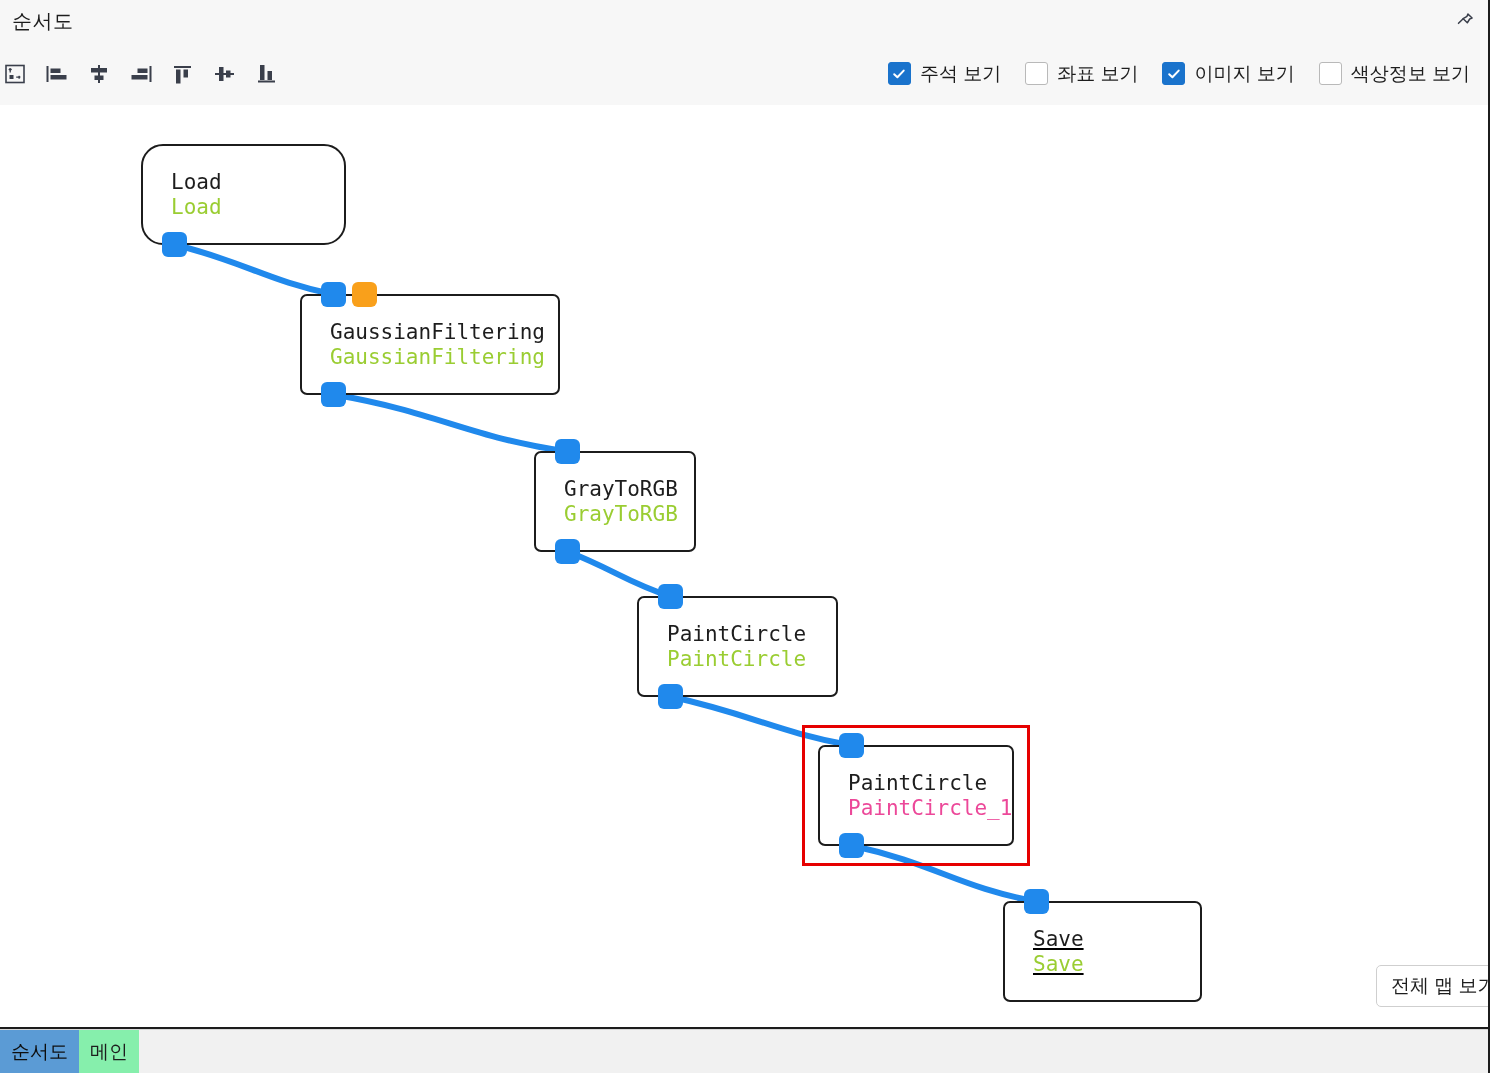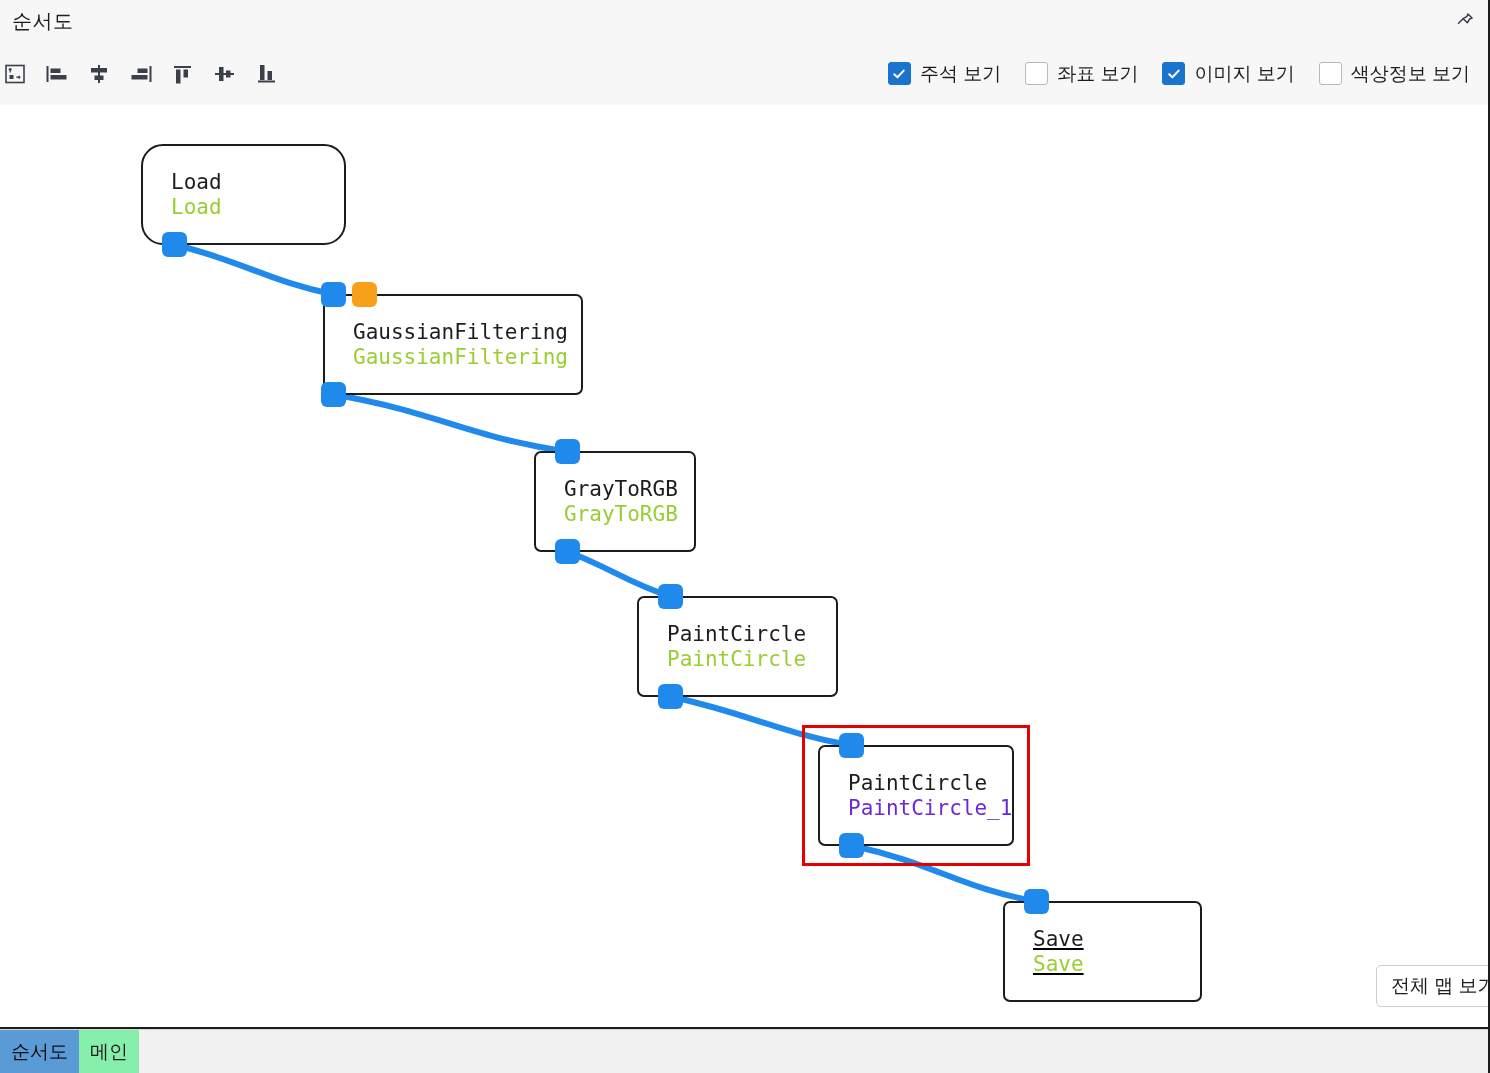--- a/index.html
+++ b/index.html
@@ -333,21 +333,21 @@
         <path d="M 670.5 591.5 C 751.95 609.5, 775.48 626.5, 851.5 640.5" fill="none" stroke="#2089ec" stroke-width="6" stroke-linecap="round"></path>
         <path d="M 851.5 740.5 C 934.75 758.5, 958.8 782.5, 1036.5 796.5" fill="none" stroke="#2089ec" stroke-width="6" stroke-linecap="round"></path>
       </svg>
 
     <button class="map-btn" id="mapBtn" style="left: 1376px; top: 860px;">전체 맵 보기</button>
   <div class="node" style="left: 141px; top: 39px; width: 205px; height: 101px; border-color: rgb(28, 28, 28); border-radius: 22px;">
         <div class="n-title">Load</div>
         <div class="n-sub" style="color: rgb(154, 205, 50);">Load</div>
       </div>
       <div class="port" style="left: 162px; top: 127px; background: rgb(32, 137, 236);"></div>
-      <div class="node" style="left: 300px; top: 189px; width: 260px; height: 101px; border-color: rgb(28, 28, 28); margin-left: 23px;">
+      <div class="node" style="left: 300px; top: 189px; width: 260px; height: 101px; border-color: rgb(28, 28, 28);">
         <div class="n-title">GaussianFiltering</div>
         <div class="n-sub" style="color: rgb(154, 205, 50);">GaussianFiltering</div>
       </div>
       <div class="port" style="left: 321px; top: 177px; background: rgb(32, 137, 236);"></div>
       <div class="port orange" style="left: 352px; top: 177px; background: rgb(249, 160, 27);"></div>
       <div class="port" style="left: 321px; top: 277px; background: rgb(32, 137, 236);"></div>
       <div class="node" style="left: 534px; top: 346px; width: 162px; height: 101px; border-color: rgb(28, 28, 28);">
         <div class="n-title">GrayToRGB</div>
         <div class="n-sub" style="color: rgb(154, 205, 50);">GrayToRGB</div>
       </div>
@@ -355,21 +355,21 @@
       <div class="port" style="left: 555px; top: 434px; background: rgb(32, 137, 236);"></div>
       <div class="node" style="left: 637px; top: 491px; width: 201px; height: 101px; border-color: rgb(28, 28, 28);">
         <div class="n-title">PaintCircle</div>
         <div class="n-sub" style="color: rgb(154, 205, 50);">PaintCircle</div>
       </div>
       <div class="port" style="left: 658px; top: 479px; background: rgb(32, 137, 236);"></div>
       <div class="port" style="left: 658px; top: 579px; background: rgb(32, 137, 236);"></div>
       <div class="sel-box" style="left: 802px; top: 620px; width: 228px; height: 141px; border-color: rgb(230, 0, 0);"></div>
       <div class="node" style="left: 818px; top: 640px; width: 196px; height: 101px; border-color: rgb(28, 28, 28);">
         <div class="n-title">PaintCircle</div>
-        <div class="n-sub" style="color: #6d28d9;">PaintCircle_1</div>
+        <div class="n-sub" style="color: #ec4899;">PaintCircle_1</div>
       </div>
       <div class="port" style="left: 839px; top: 628px; background: rgb(32, 137, 236);"></div>
       <div class="port" style="left: 839px; top: 728px; background: rgb(32, 137, 236);"></div>
       <div class="node" style="left: 1003px; top: 796px; width: 199px; height: 101px; border-color: rgb(28, 28, 28); text-decoration: underline;">
         <div class="n-title">Save</div>
         <div class="n-sub" style="color: rgb(154, 205, 50);">Save</div>
       </div>
       <div class="port" style="left: 1024px; top: 784px; background: rgb(32, 137, 236);"></div>
     </div>
 

